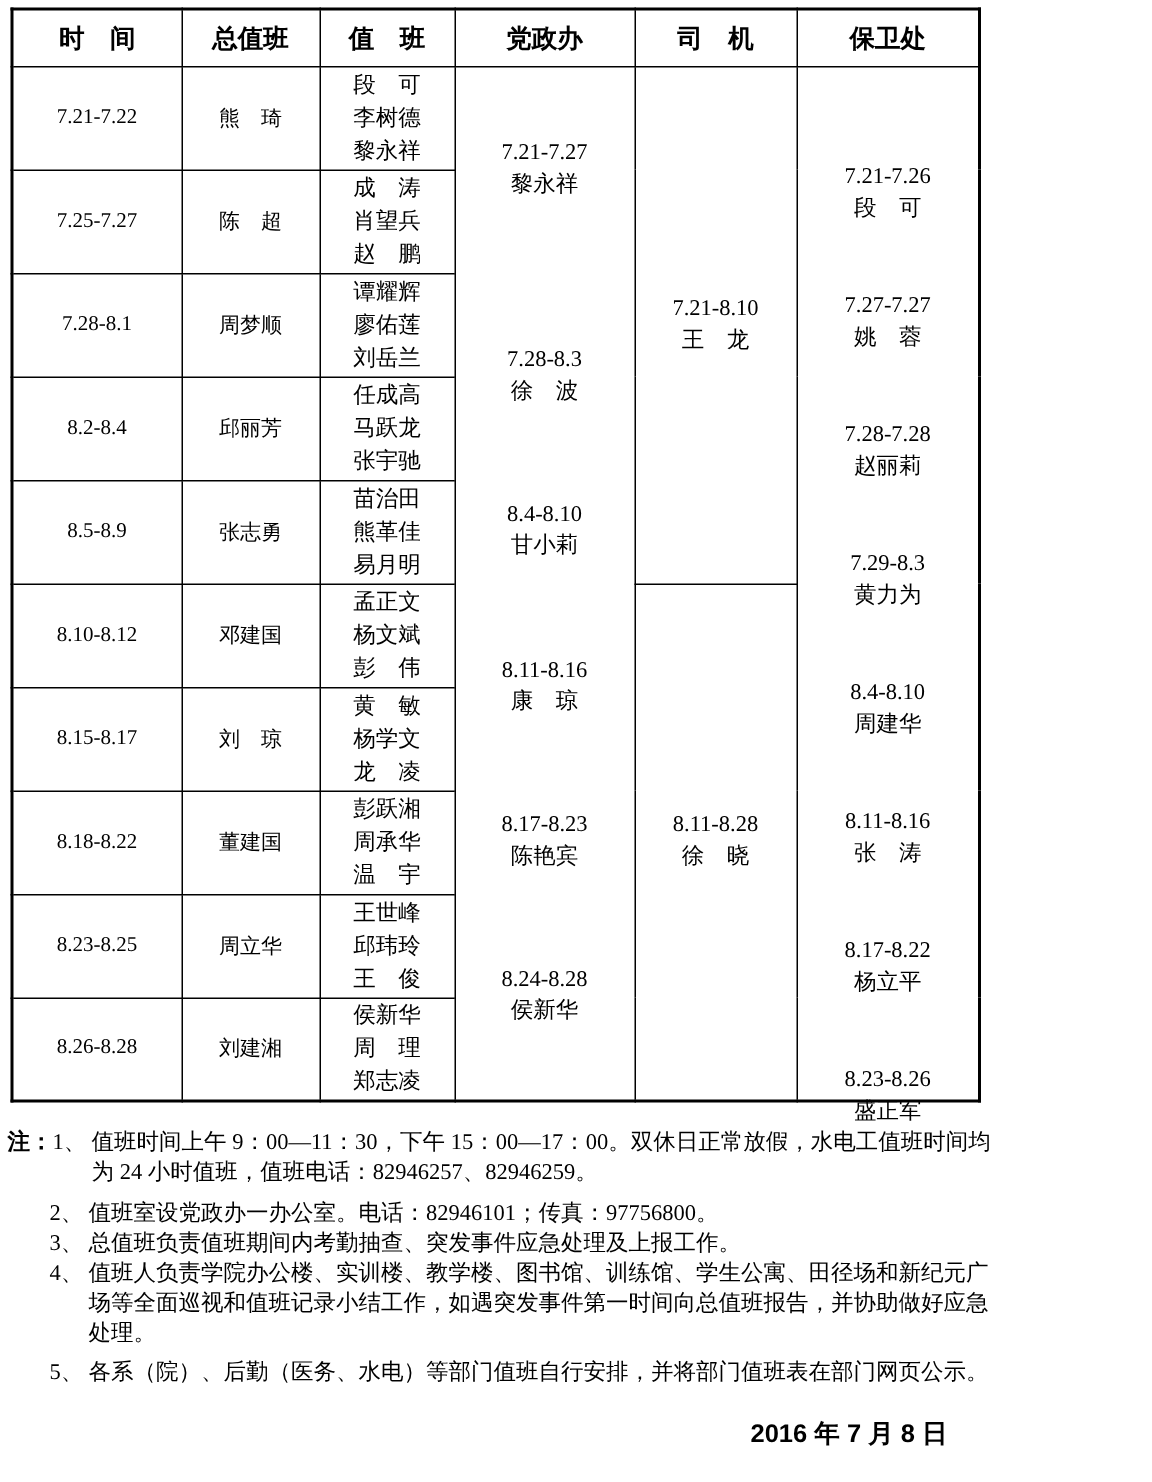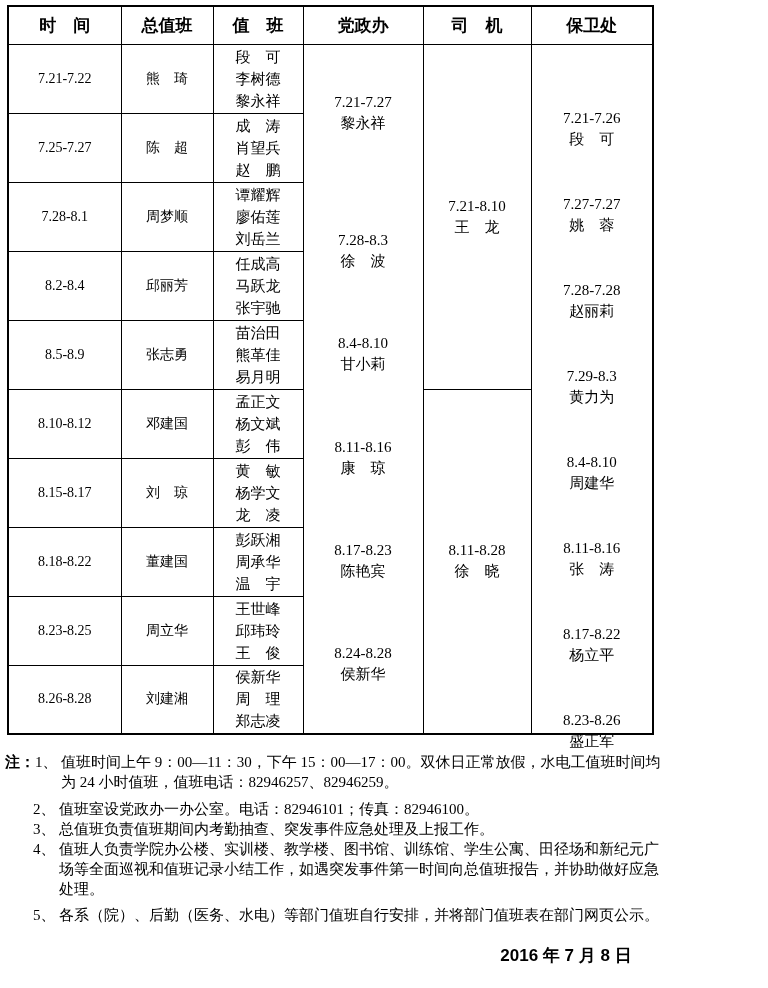--- a/index.html
+++ b/index.html
@@ -270,21 +270,21 @@
 
   <div class="notes">
     <div class="note-row gap-after">
       <span class="note-prefix">注：</span>
       <span class="note-num">1、</span>
       <span class="note-text">值班时间上午 9：00—11：30，下午 15：00—17：00。双休日正常放假，水电工值班时间均为 24 小时值班，值班电话：82946257、82946259。</span>
     </div>
     <div class="note-row">
       <span class="note-prefix"></span>
       <span class="note-num">2、</span>
-      <span class="note-text">值班室设党政办一办公室。电话：82946101；传真：82946100。</span>
+      <span class="note-text">值班室设党政办一办公室。电话：82946101；传真：97756800。</span>
     </div>
     <div class="note-row">
       <span class="note-prefix"></span>
       <span class="note-num">3、</span>
       <span class="note-text">总值班负责值班期间内考勤抽查、突发事件应急处理及上报工作。</span>
     </div>
     <div class="note-row">
       <span class="note-prefix"></span>
       <span class="note-num">4、</span>
       <span class="note-text">值班人负责学院办公楼、实训楼、教学楼、图书馆、训练馆、学生公寓、田径场和新纪元广场等全面巡视和值班记录小结工作，如遇突发事件第一时间向总值班报告，并协助做好应急处理。</span>

